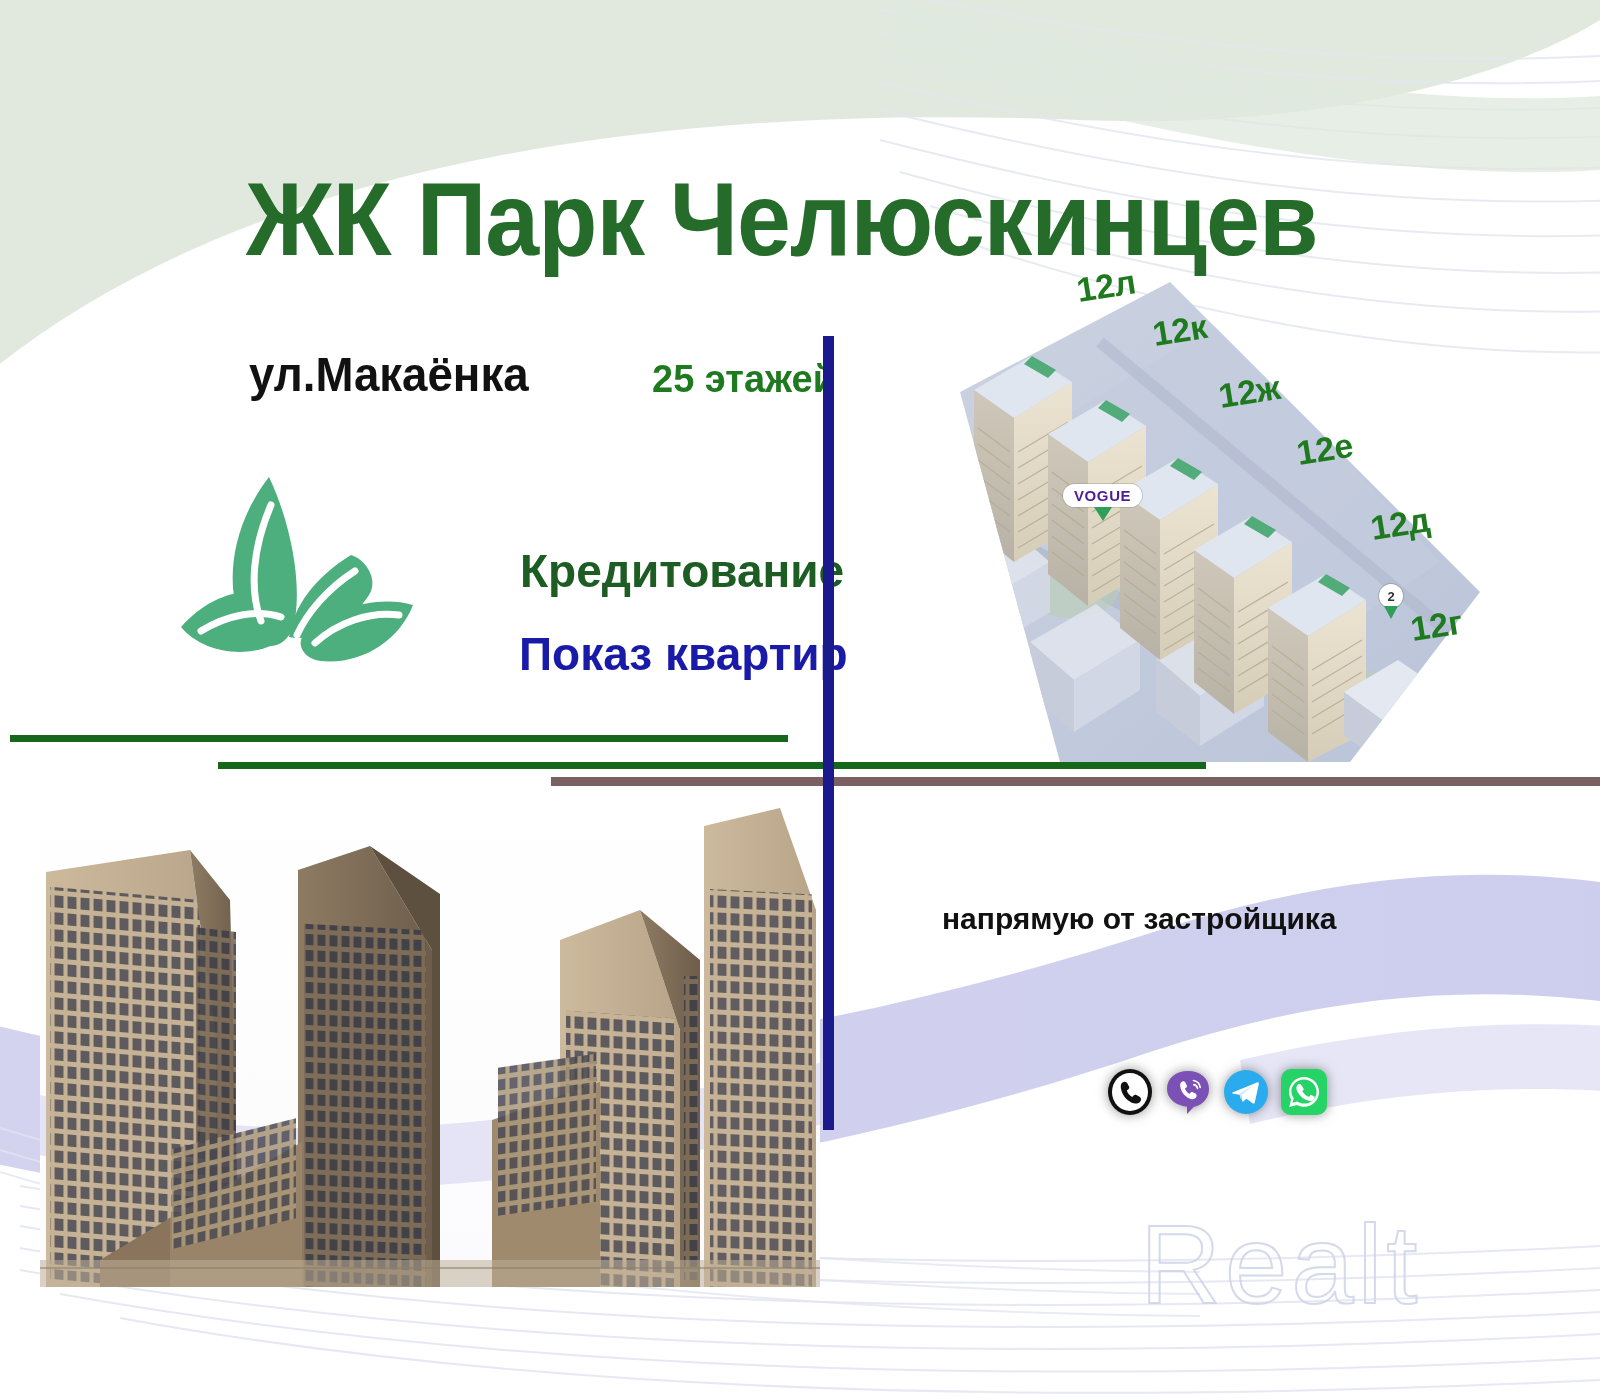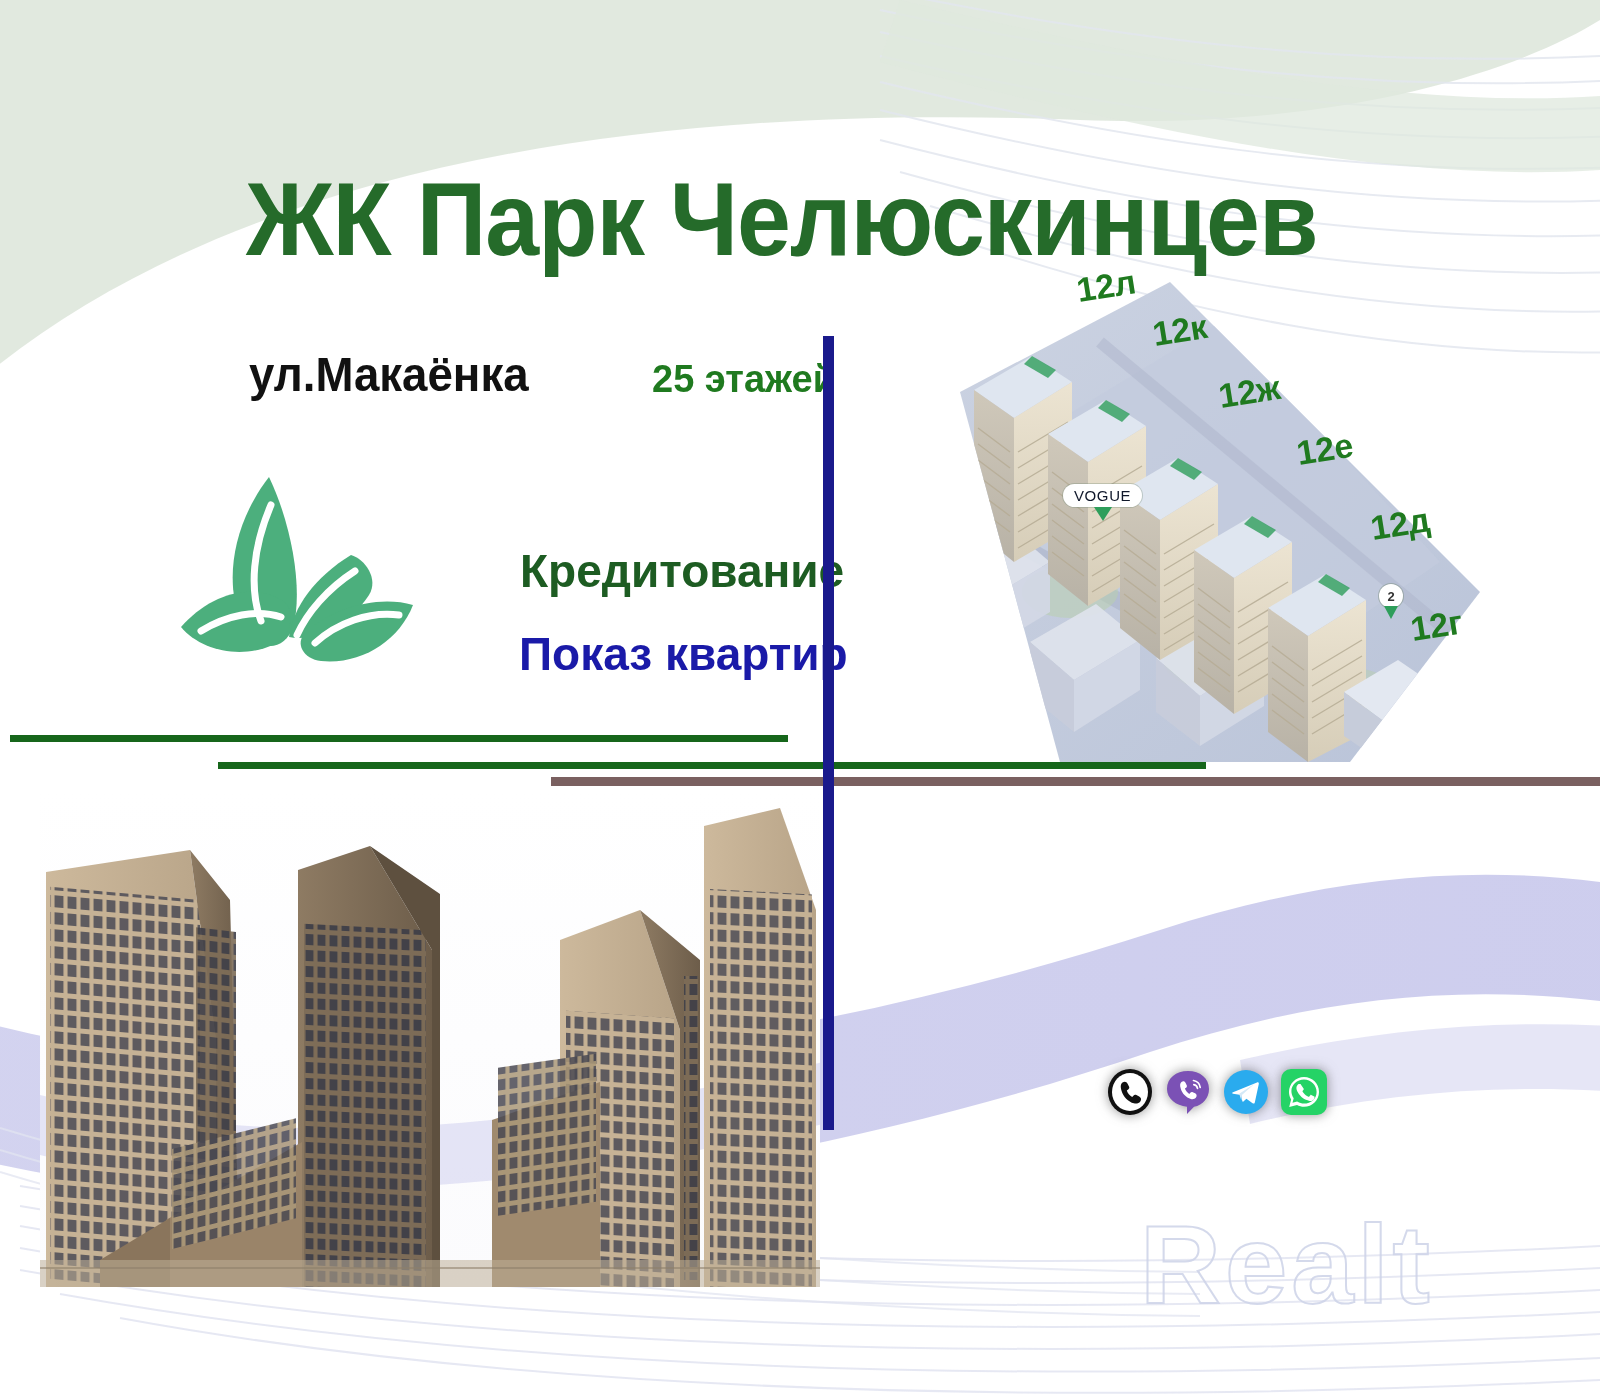--- a/index.html
+++ b/index.html
@@ -96,21 +96,21 @@
   .bl-12l{left:1080px;top:271px;}
   .bl-12k{left:1156px;top:315px;}
   .bl-12zh{left:1222px;top:377px;}
   .bl-12e{left:1300px;top:434px;}
   .bl-12d{left:1374px;top:509px;}
   .bl-12g{left:1414px;top:610px;}
 
   .vogue-pin{position:absolute;left:1063px;top:484px;}
   .vogue-pill{
     background:#ffffff;border-radius:14px;
-    padding:3px 11px;font-size:15px;font-weight:400;color:#0f172a;
+    padding:3px 11px;font-size:15px;font-weight:700;color:#4c1d95;
     letter-spacing:.6px;box-shadow:0 0 0 1px rgba(120,140,120,.35);
   }
   .pin-tail{
     width:0;height:0;margin:0 auto;
     border-left:9px solid transparent;border-right:9px solid transparent;
     border-top:14px solid #2e9e5b;
   }
   .num-pin{position:absolute;left:1379px;top:584px;}
   .num-circle{
     width:24px;height:24px;border-radius:50%;background:#ffffff;
@@ -120,21 +120,21 @@
   }
   .num-tail{
     width:0;height:0;margin:-2px auto 0;
     border-left:7px solid transparent;border-right:7px solid transparent;
     border-top:13px solid #2e9e5b;
   }
 
   
   .watermark{
     position:absolute;left:1140px;top:1200px;
-    font-size:112px;font-weight:700;letter-spacing:4px;
+    font-size:112px;font-weight:400;letter-spacing:4px;
     color:transparent;
     -webkit-text-stroke:2px rgba(205,210,232,.85);
     white-space:nowrap;
   }
 </style>
 </head>
 <body>
 
 <div id="poster">
 
@@ -347,20 +347,21 @@
   <div class="vogue-pin">
     <div class="vogue-pill">VOGUE</div>
     <div class="pin-tail"></div>
   </div>
 
   <div class="num-pin">
     <div class="num-circle">2</div>
     <div class="num-tail"></div>
   </div>
 
+  <div class="direct-dev">напрямую от застройщика</div>
 
   <div class="photo photo-towers">
     <svg viewBox="0 0 780 497">
       <defs>
         <linearGradient id="skyG" x1="0" y1="0" x2="0" y2="1">
           <stop offset="0" stop-color="#ffffff"></stop>
             <stop offset="1" stop-color="#fbfbfd"></stop>
         </linearGradient>
         <linearGradient id="fLight" x1="0" y1="0" x2="1" y2="0">
           <stop offset="0" stop-color="#cdb99c"></stop>

